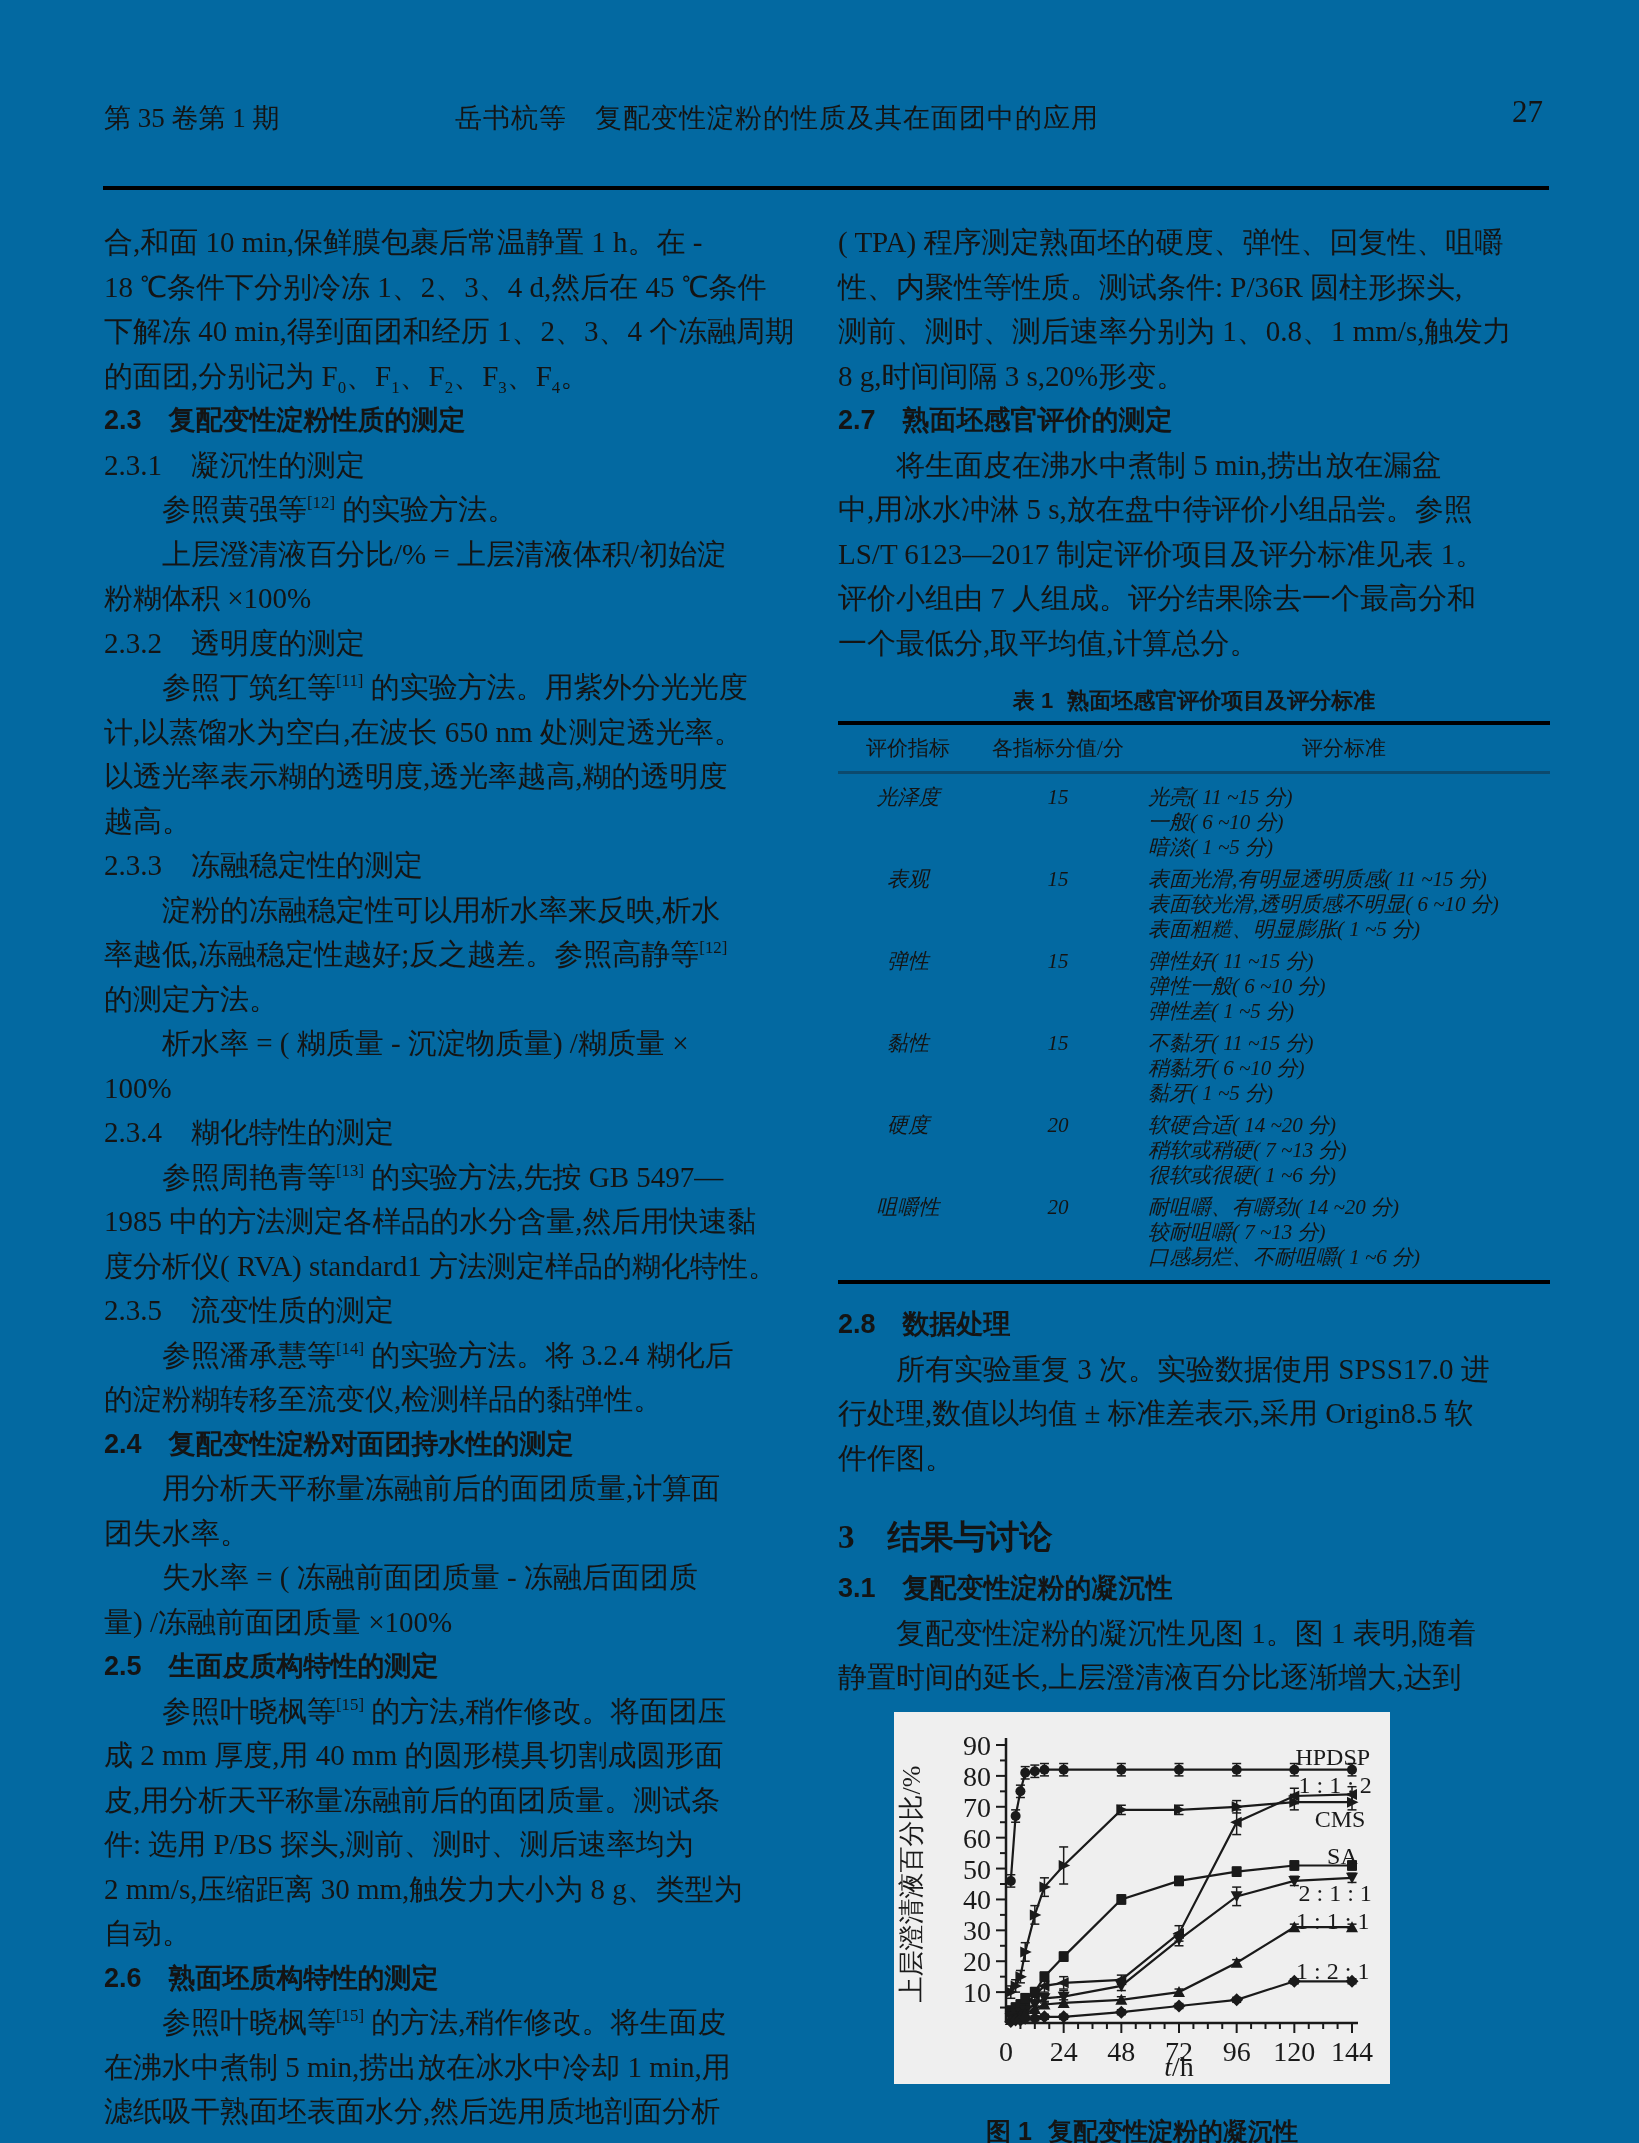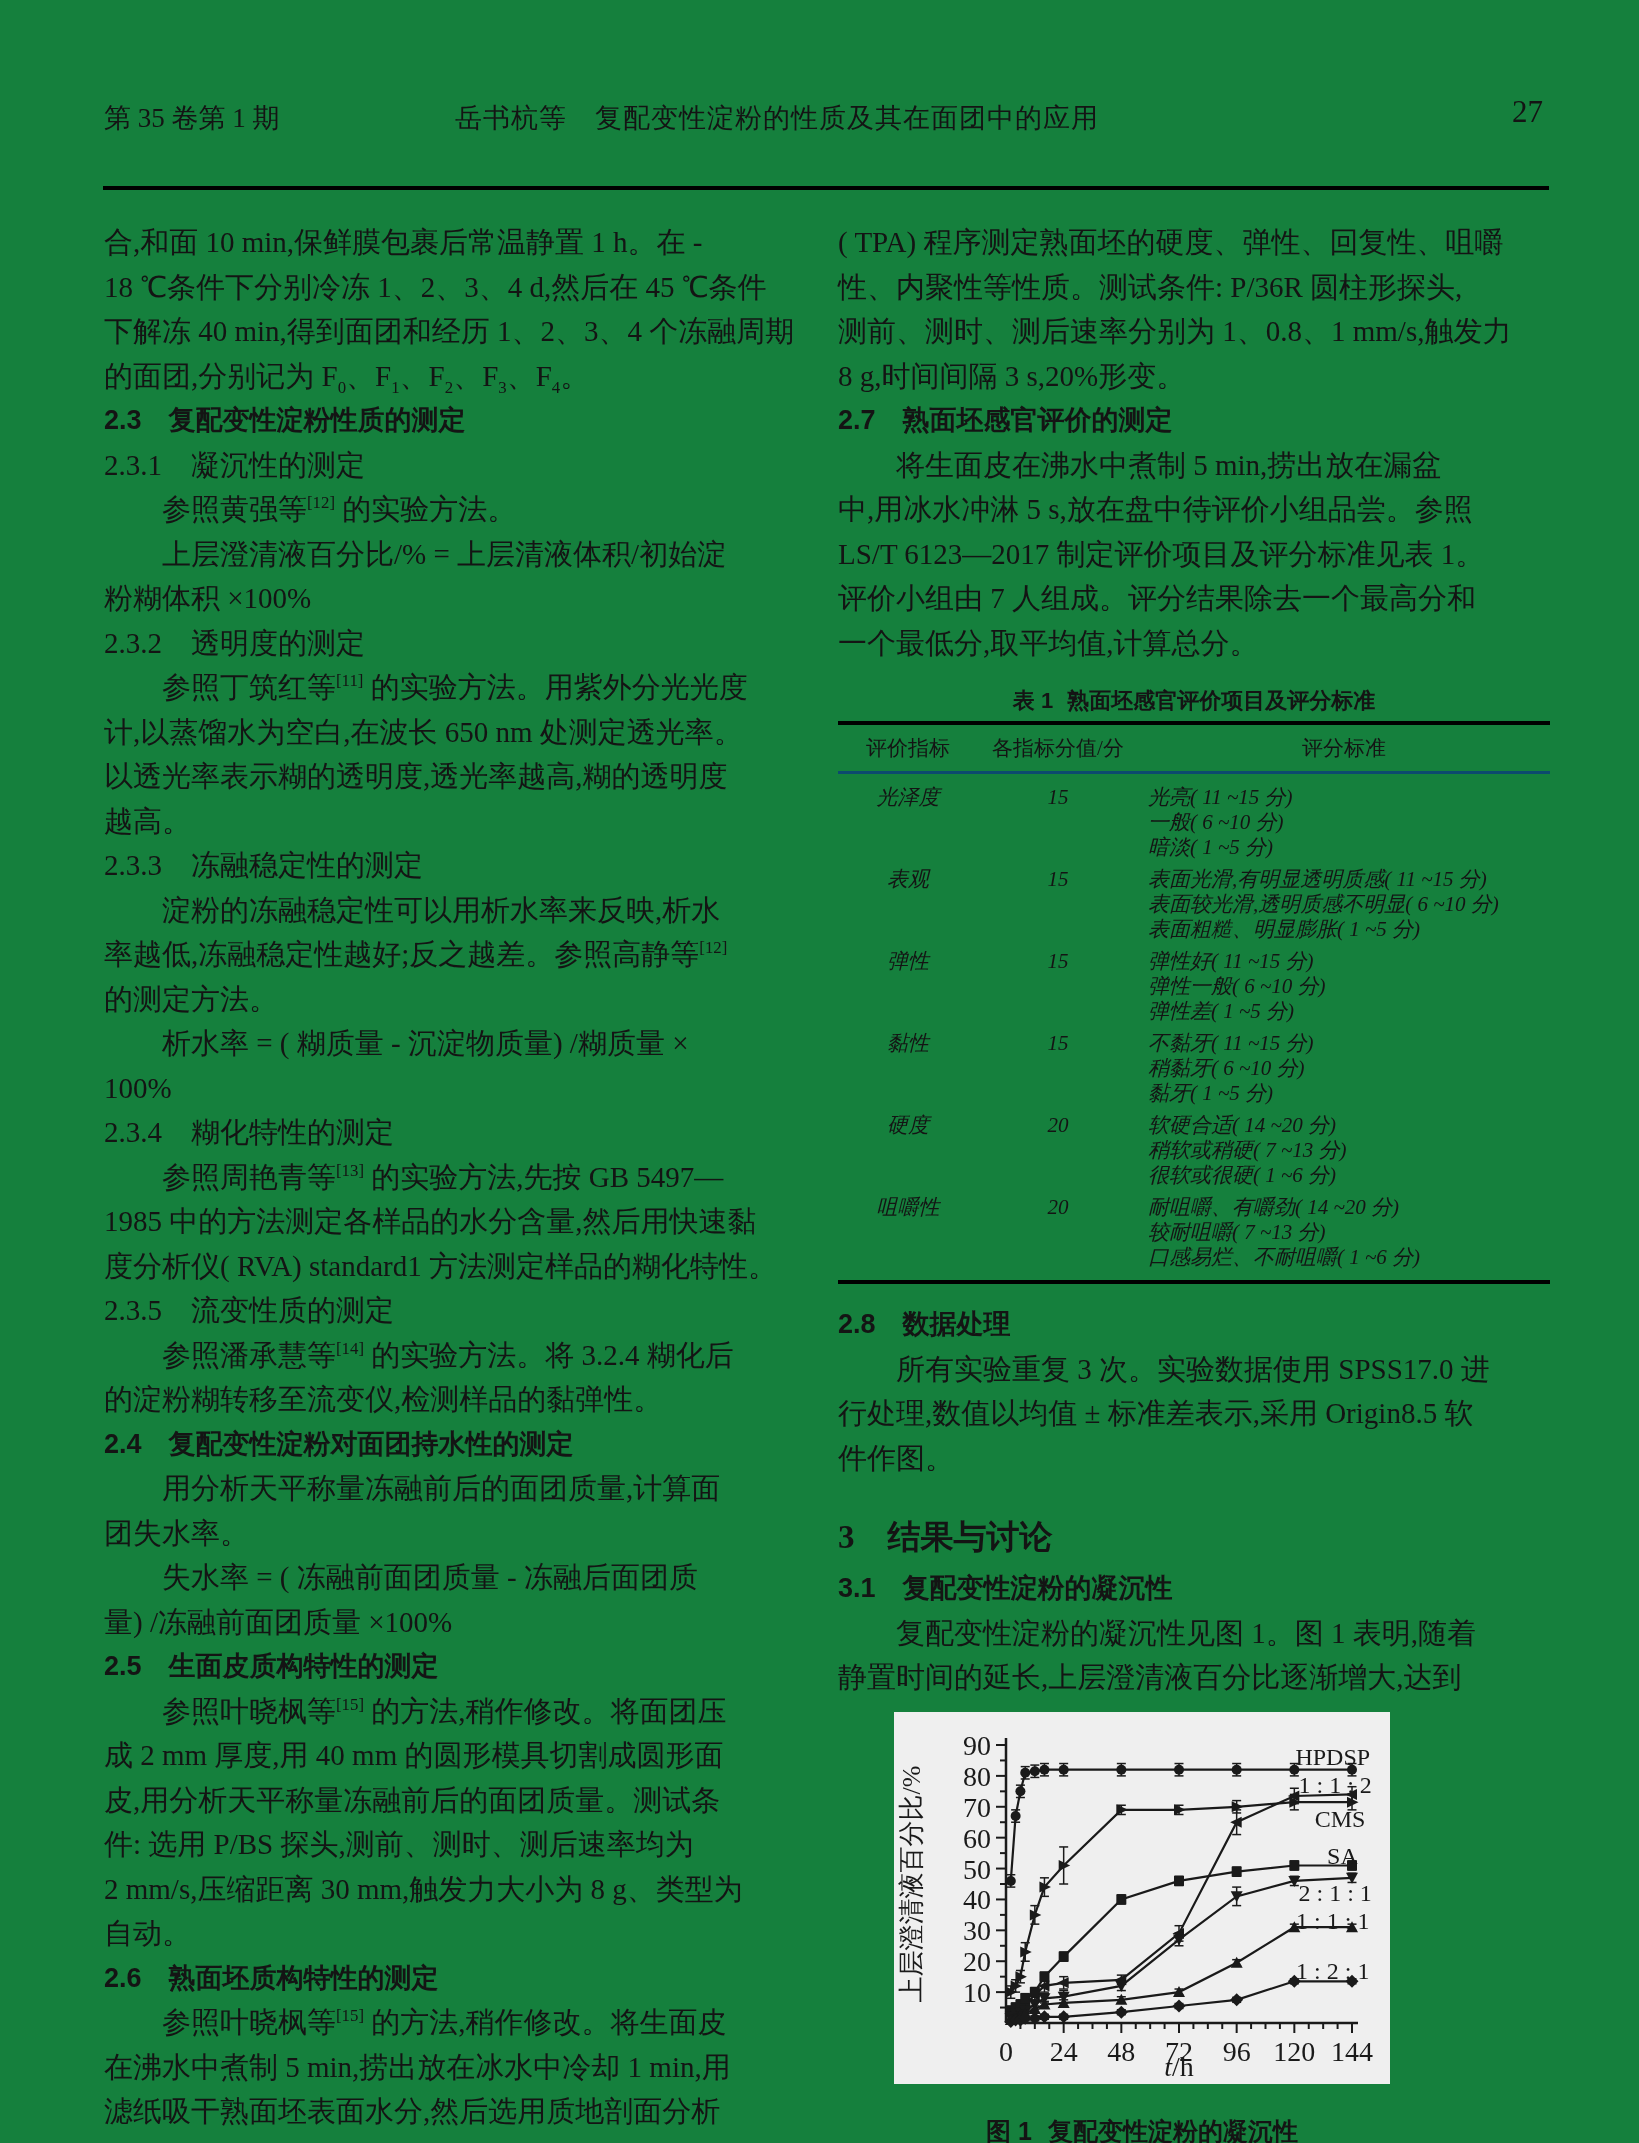--- a/index.html
+++ b/index.html
@@ -1,16 +1,16 @@
 <!DOCTYPE html>
 <html><head>
 <meta charset="utf-8">
 <style>
   html,body{margin:0;padding:0;background:#ffffff;}
-  .page{position:relative;width:1639px;height:2143px;background:#15803d;overflow:hidden;
+  .page{position:relative;width:1639px;height:2143px;background:#0369a1;overflow:hidden;
         font-family:"Liberation Serif",serif;color:#141414;}
   .hdr-vol{position:absolute;top:100px;left:104px;font-size:27px;}
   .hdr-title{position:absolute;top:100px;left:455px;font-size:27px;letter-spacing:1px;text-align:right;}
   .hdr-page{position:absolute;top:94px;left:1512px;font-size:31px;}
   .hdr-rule{position:absolute;top:186px;left:103px;width:1446px;height:4px;background:#000;}
   .col{position:absolute;top:220px;}
   .col-left{left:104px;width:716px;}
   .col-right{left:838px;width:712px;}
   .line{height:44.5px;line-height:44.5px;font-size:29px;white-space:nowrap;}
   .indent{padding-left:58px;}

